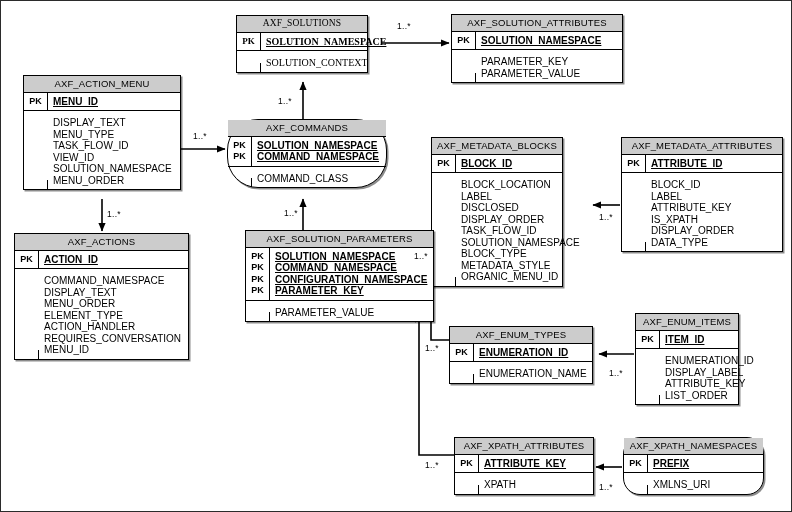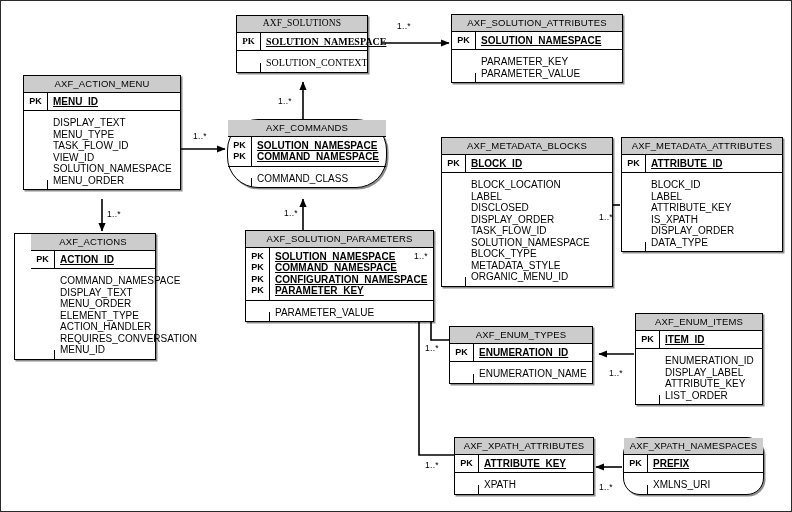--- a/index.html
+++ b/index.html
@@ -190,21 +190,21 @@
             <div class="field key">COMMAND_NAMESPACE</div>
           </div>
         </div>
         <div class="ent-section">
           <div class="pkcol spacer-row"></div>
           <div class="fieldcol spacer-row">
             <div class="field">COMMAND_CLASS</div>
           </div>
         </div>
       </div>
-      <div class="entity" style="left: 440px; top: 136px; width: 172px;">
+      <div class="entity" style="left: 430px; top: 136px; width: 132px;">
         <div class="ent-title">AXF_METADATA_BLOCKS</div>
         <div class="ent-section keys">
           <div class="pkcol">
             <div class="pk-label">PK</div>
           </div>
           <div class="fieldcol">
             <div class="field key">BLOCK_ID</div>
           </div>
         </div>
         <div class="ent-section">
@@ -237,21 +237,21 @@
           <div class="fieldcol spacer-row">
             <div class="field">BLOCK_ID</div>
             <div class="field">LABEL</div>
             <div class="field">ATTRIBUTE_KEY</div>
             <div class="field">IS_XPATH</div>
             <div class="field">DISPLAY_ORDER</div>
             <div class="field">DATA_TYPE</div>
           </div>
         </div>
       </div>
-      <div class="entity" style="left: 13px; top: 232px; width: 142px; padding-left: 16px;">
+      <div class="entity" style="left: 13px; top: 232px; width: 175px;">
         <div class="ent-title">AXF_ACTIONS</div>
         <div class="ent-section keys">
           <div class="pkcol">
             <div class="pk-label">PK</div>
           </div>
           <div class="fieldcol">
             <div class="field key">ACTION_ID</div>
           </div>
         </div>
         <div class="ent-section">
@@ -300,21 +300,21 @@
             <div class="field key">ENUMERATION_ID</div>
           </div>
         </div>
         <div class="ent-section">
           <div class="pkcol spacer-row"></div>
           <div class="fieldcol spacer-row">
             <div class="field">ENUMERATION_NAME</div>
           </div>
         </div>
       </div>
-      <div class="entity" style="left: 634px; top: 312px; width: 128px;">
+      <div class="entity" style="left: 634px; top: 312px; width: 104px;">
         <div class="ent-title">AXF_ENUM_ITEMS</div>
         <div class="ent-section keys">
           <div class="pkcol">
             <div class="pk-label">PK</div>
           </div>
           <div class="fieldcol">
             <div class="field key">ITEM_ID</div>
           </div>
         </div>
         <div class="ent-section">

